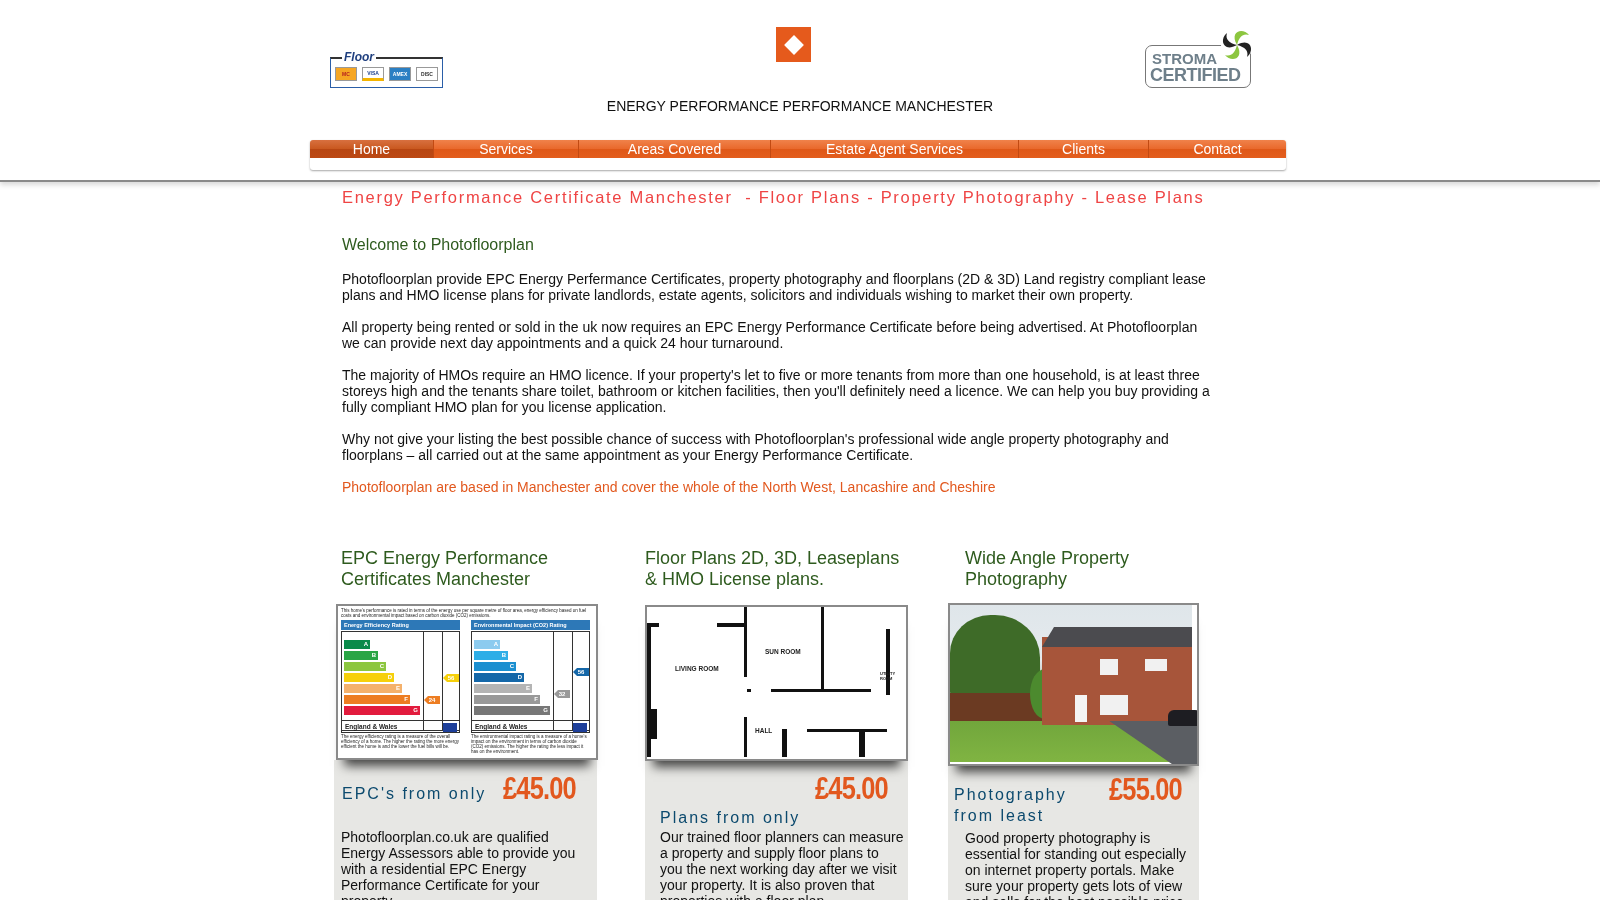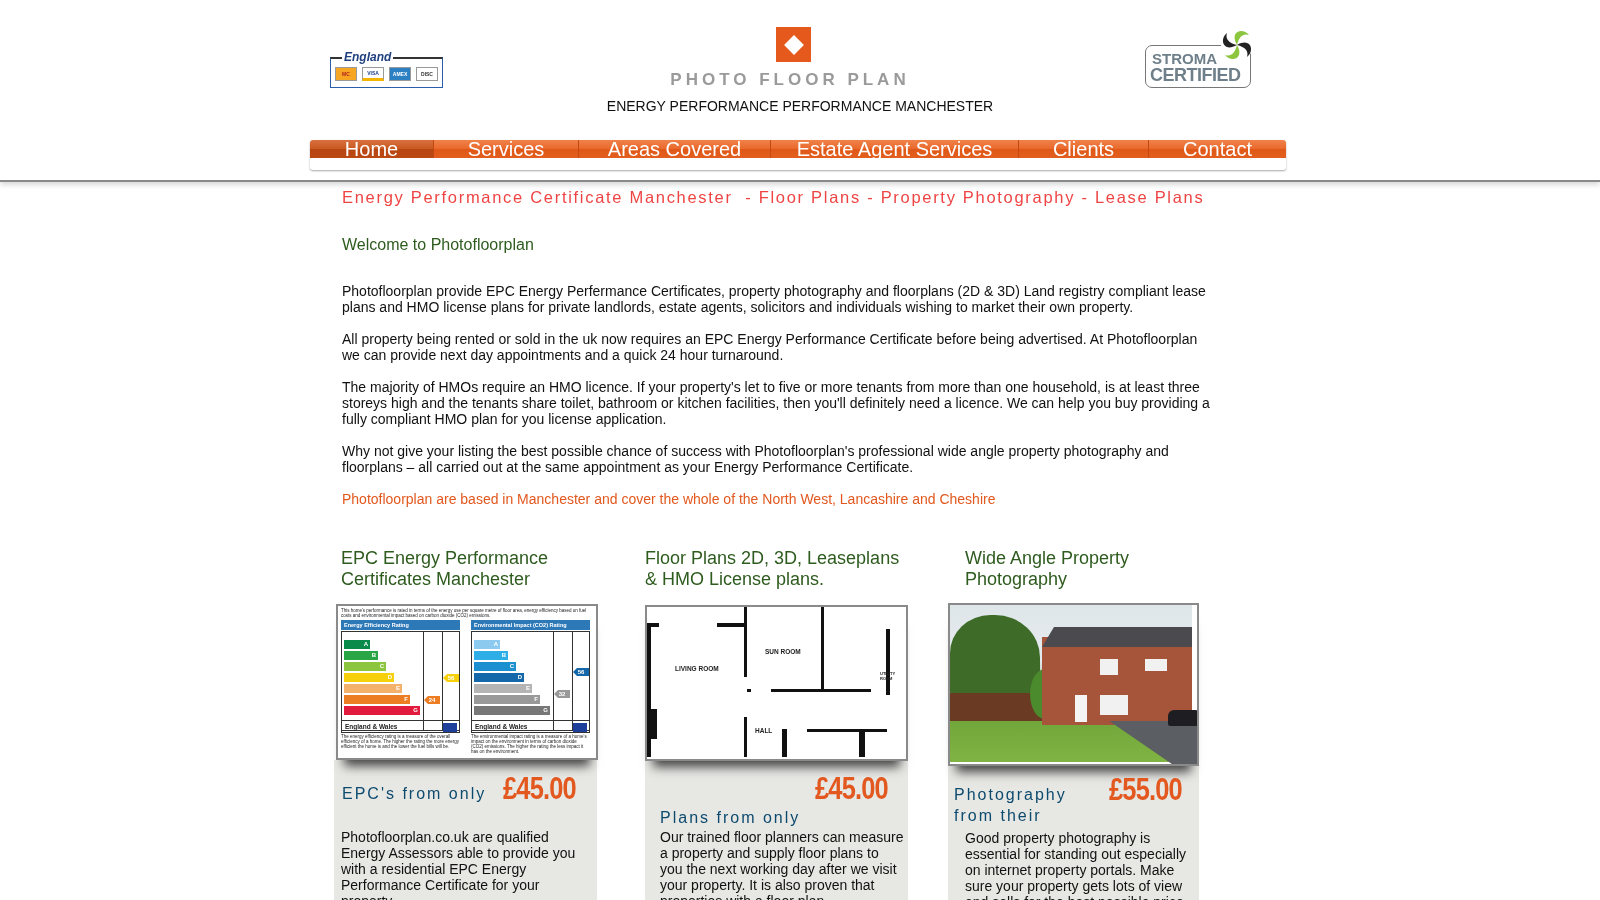--- a/index.html
+++ b/index.html
@@ -17,26 +17,26 @@
   .logo-mark { position: absolute; left: 776px; top: 27px; width: 35px; height: 35px; background: #e55a1c; display: flex; align-items: center; justify-content: center; }
   .logo-mark .diamond { width: 14px; height: 14px; background: #fff; transform: rotate(45deg); }
   .brand-title { position: absolute; left: 600px; top: 70px; width: 380px; text-align: center; font-size: 17px; font-weight: bold; letter-spacing: 4px; color: #9a9a9a; }
   .brand-sub { position: absolute; left: 600px; top: 98px; width: 400px; text-align: center; font-size: 14px; color: #111; }
   .stroma { position: absolute; left: 1145px; top: 27px; width: 110px; height: 62px; }
   .stroma .box { position: absolute; left: 0; top: 18px; width: 106px; height: 43px; border: 1.5px solid #777; border-radius: 7px; }
   .stroma .t1 { position: absolute; left: 7px; top: 23px; font-size: 15px; color: #6e7f8a; font-weight: bold; }
   .stroma .t2 { position: absolute; left: 5px; top: 38px; font-size: 18px; color: #6e7f8a; font-weight: bold; letter-spacing: -0.5px; }
   .stroma .swirl { position: absolute; left: 74px; top: 0; width: 36px; height: 36px; }
   .nav { position: absolute; left: 310px; top: 140px; width: 976px; height: 30px; display: flex; border-radius: 3px; overflow: hidden; box-shadow: 0 1px 2px rgba(0,0,0,0.35); }
-  .nav-item { height: 18px; display: flex; align-items: center; justify-content: center; color: #fff; font-size: 20px; background: linear-gradient(to bottom, #f0824a 0%, #e9682b 50%, #df5818 51%, #e35e1e 100%); border-right: 1px solid #c24a12; cursor: pointer; }
+  .nav-item { height: 18px; display: flex; align-items: center; justify-content: center; color: #fff; font-size: 14px; background: linear-gradient(to bottom, #f0824a 0%, #e9682b 50%, #df5818 51%, #e35e1e 100%); border-right: 1px solid #c24a12; cursor: pointer; }
   .nav-item.active { background: linear-gradient(to bottom, #d8703f 0%, #c9581f 50%, #b84612 51%, #bc4914 100%); }
   .nav-item:last-child { border-right: none; }
   .tagline { position: absolute; left: 342px; top: 188px; font-size: 16.5px; color: #ef4444; letter-spacing: 1.7px; white-space: pre; }
   .welcome { position: absolute; left: 342px; top: 236px; font-size: 16px; color: #2e5b1e; }
-  .intro { position: absolute; left: 342px; top: 283px; width: 870px; font-size: 14px; color: #111; line-height: 16px; }
+  .intro { position: absolute; left: 342px; top: 271px; width: 870px; font-size: 14px; color: #111; line-height: 16px; }
   .intro p { margin-bottom: 16px; }
   .intro p.highlight { color: #e2581e; }
   .card-col { position: absolute; top: 548px; }
   .card-title { font-size: 18px; color: #2e5b1e; line-height: 21px; }
   .card-bg { position: absolute; background: #e7e7e4; }
   .card-img { position: absolute; background: #fff; border: 2px solid #8a8a8a; box-shadow: 0 14px 10px -8px rgba(0,0,0,0.7); overflow: hidden; }
   .price-label { position: absolute; font-size: 16px; color: #0c4a6e; letter-spacing: 2px; line-height: 21px; }
   .price-value { position: absolute; font-size: 31px; font-weight: bold; color: #e2581e; transform: scaleX(0.82); transform-origin: left center; letter-spacing: -1px; font-family: "Liberation Sans Narrow", "Liberation Sans", sans-serif; }
   .card-body { position: absolute; font-size: 14px; color: #111; line-height: 16px; }
 
@@ -60,33 +60,32 @@
 
   
   .photo { position: absolute; left: 0; top: 0; width: 242px; height: 157px; background: linear-gradient(to bottom, #dfe6ea 0%, #e5eaee 35%, #a5ad9a 55%, #6fa43b 70%, #80b442 100%); }
 </style>
 </head>
 <body>
 
 <div class="header">
   <div class="paypal">
     <div class="frame"></div>
-    <span class="pp-text">England</span>
+    <span class="pp-text">Floor</span>
     <div class="cards">
       <span class="card mc">MC</span>
       <span class="card visa">VISA</span>
       <span class="card amex">AMEX</span>
       <span class="card disc">DISC</span>
     </div>
   </div>
 
   <div class="logo-mark">
     <div class="diamond"></div>
   </div>
-  <div class="brand-title">PHOTO FLOOR PLAN</div>
   <div class="brand-sub">ENERGY PERFORMANCE PERFORMANCE MANCHESTER</div>
 
   <div class="stroma">
     <div class="box"></div>
     <span class="t1">STROMA</span>
     <span class="t2">CERTIFIED</span>
     <svg class="swirl" viewBox="0 0 36 36">
       <circle cx="18" cy="18" r="16" fill="#fff"></circle>
       <path d="M18 18 C 10 4, 24 0, 30 8 C 24 6, 20 10, 18 18 Z" fill="#8cc63f"></path>
       <path d="M18 18 C 32 10, 36 24, 28 30 C 30 24, 26 20, 18 18 Z" fill="#222"></path>
@@ -207,16 +206,16 @@
       <div style="position:absolute; left:92px; top:32px; width:150px; height:88px; background:#a7553a;"></div>
       <div style="position:absolute; left:92px; top:22px; width:150px; height:20px; background:#4b4b4f; clip-path: polygon(8% 0, 100% 0, 100% 100%, 0 100%);"></div>
       <div style="position:absolute; left:150px; top:54px; width:18px; height:16px; background:#f1f1f1;"></div>
       <div style="position:absolute; left:195px; top:54px; width:22px; height:12px; background:#f1f1f1;"></div>
       <div style="position:absolute; left:150px; top:90px; width:28px; height:20px; background:#f1f1f1;"></div>
       <div style="position:absolute; left:125px; top:90px; width:12px; height:27px; background:#f4f4f4;"></div>
       <div style="position:absolute; left:120px; top:116px; width:131px; height:45px; background:#5b5e63; clip-path: polygon(30% 0, 100% 0, 100% 100%, 80% 100%);"></div>
       <div style="position:absolute; left:218px; top:105px; width:33px; height:16px; background:#1d1d22; border-radius:6px 6px 2px 2px;"></div>
     </div>
   </div>
-  <div class="price-label" style="left:954px; top:784px; width:140px;">Photography from their</div>
+  <div class="price-label" style="left:954px; top:784px; width:140px;">Photography from least</div>
   <div class="price-value" style="left:1109px; top:772px;">£55.00</div>
   <div class="card-body" style="left:965px; top:830px; width:235px;">Good property photography is essential for standing out especially on internet property portals. Make sure your property gets lots of view and sells for the best possible price.</div>
 </div>
 
 </body></html>

